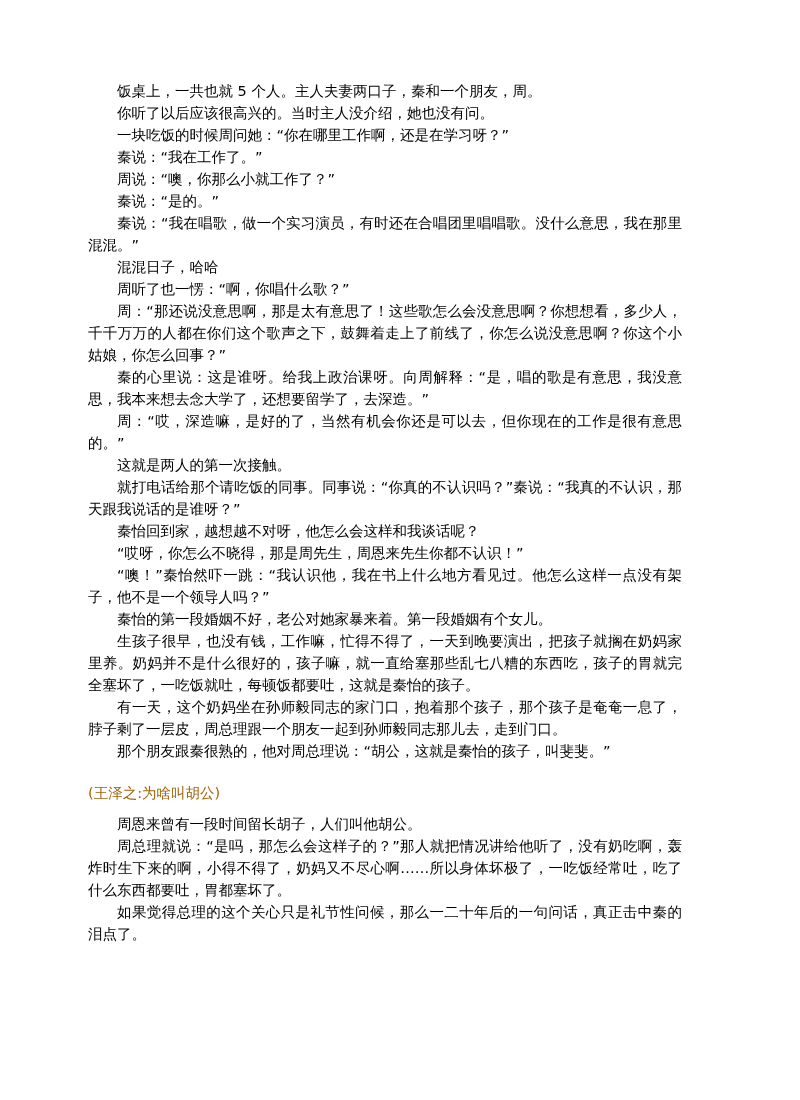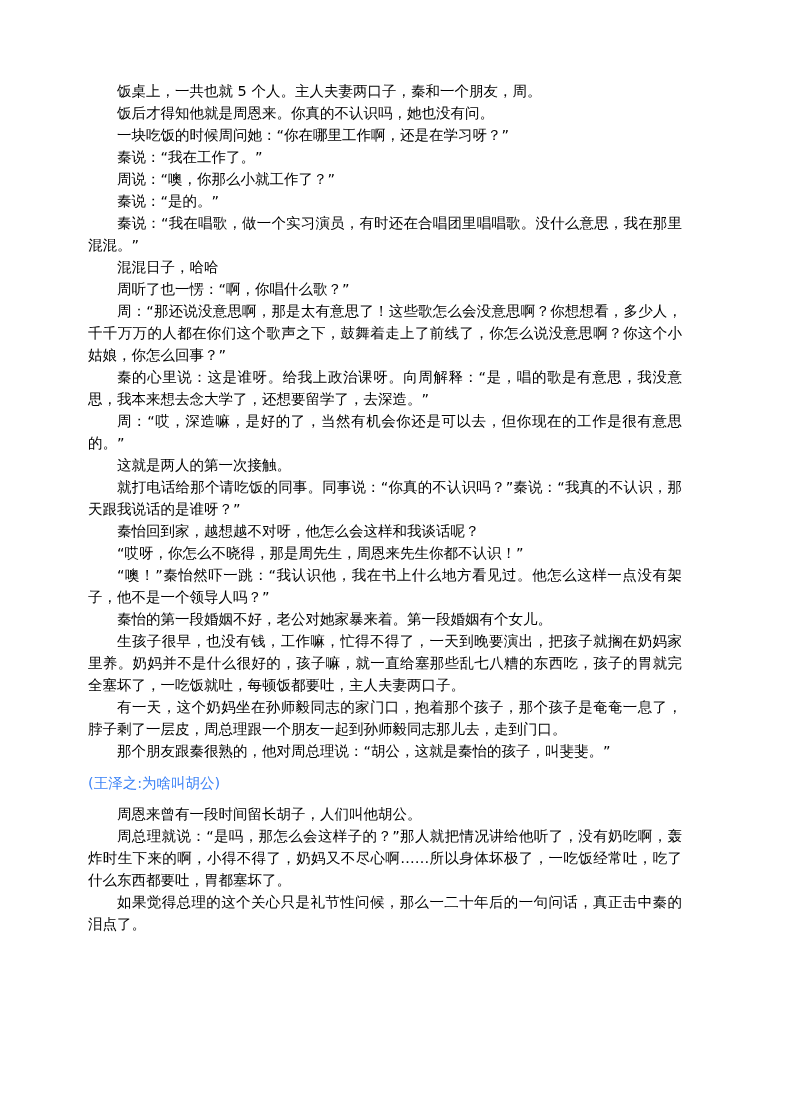--- a/index.html
+++ b/index.html
@@ -27,48 +27,48 @@
     letter-spacing: 0;
   }
   .doc-body p {
     margin: 0;
     padding: 0;
     text-indent: 2em;
     word-break: break-all;
   }
   .doc-body p.note {
     text-indent: 0;
-    color: #3b82f6;
-    margin: 10px 0 9px 0;
+    color: #a16207;
+    margin: 20px 0 9px 0;
   }
 </style>
 </head>
 <body>
 
 <div class="page">
   <div class="doc-body">
       <p class="normal">饭桌上，一共也就 5 个人。主人夫妻两口子，秦和一个朋友，周。</p>
-      <p class="normal">饭后才得知他就是周恩来。你真的不认识吗，她也没有问。</p>
+      <p class="normal">你听了以后应该很高兴的。当时主人没介绍，她也没有问。</p>
       <p class="normal">一块吃饭的时候周问她：“你在哪里工作啊，还是在学习呀？”</p>
       <p class="normal">秦说：“我在工作了。”</p>
       <p class="normal">周说：“噢，你那么小就工作了？”</p>
       <p class="normal">秦说：“是的。”</p>
       <p class="normal">秦说：“我在唱歌，做一个实习演员，有时还在合唱团里唱唱歌。没什么意思，我在那里混混。”</p>
       <p class="normal">混混日子，哈哈</p>
       <p class="normal">周听了也一愣：“啊，你唱什么歌？”</p>
       <p class="normal">周：“那还说没意思啊，那是太有意思了！这些歌怎么会没意思啊？你想想看，多少人，千千万万的人都在你们这个歌声之下，鼓舞着走上了前线了，你怎么说没意思啊？你这个小姑娘，你怎么回事？”</p>
       <p class="normal">秦的心里说：这是谁呀。给我上政治课呀。向周解释：“是，唱的歌是有意思，我没意思，我本来想去念大学了，还想要留学了，去深造。”</p>
       <p class="normal">周：“哎，深造嘛，是好的了，当然有机会你还是可以去，但你现在的工作是很有意思的。”</p>
       <p class="normal">这就是两人的第一次接触。</p>
       <p class="normal">就打电话给那个请吃饭的同事。同事说：“你真的不认识吗？”秦说：“我真的不认识，那天跟我说话的是谁呀？”</p>
       <p class="normal">秦怡回到家，越想越不对呀，他怎么会这样和我谈话呢？</p>
       <p class="normal">“哎呀，你怎么不晓得，那是周先生，周恩来先生你都不认识！”</p>
       <p class="normal">“噢！”秦怡然吓一跳：“我认识他，我在书上什么地方看见过。他怎么这样一点没有架子，他不是一个领导人吗？”</p>
       <p class="normal">秦怡的第一段婚姻不好，老公对她家暴来着。第一段婚姻有个女儿。</p>
-      <p class="normal">生孩子很早，也没有钱，工作嘛，忙得不得了，一天到晚要演出，把孩子就搁在奶妈家里养。奶妈并不是什么很好的，孩子嘛，就一直给塞那些乱七八糟的东西吃，孩子的胃就完全塞坏了，一吃饭就吐，每顿饭都要吐，主人夫妻两口子。</p>
+      <p class="normal">生孩子很早，也没有钱，工作嘛，忙得不得了，一天到晚要演出，把孩子就搁在奶妈家里养。奶妈并不是什么很好的，孩子嘛，就一直给塞那些乱七八糟的东西吃，孩子的胃就完全塞坏了，一吃饭就吐，每顿饭都要吐，这就是秦怡的孩子。</p>
       <p class="normal">有一天，这个奶妈坐在孙师毅同志的家门口，抱着那个孩子，那个孩子是奄奄一息了，脖子剩了一层皮，周总理跟一个朋友一起到孙师毅同志那儿去，走到门口。</p>
       <p class="normal">那个朋友跟秦很熟的，他对周总理说：“胡公，这就是秦怡的孩子，叫斐斐。”</p>
       <p class="note">(王泽之:为啥叫胡公)</p>
       <p class="normal">周恩来曾有一段时间留长胡子，人们叫他胡公。</p>
       <p class="normal">周总理就说：“是吗，那怎么会这样子的？”那人就把情况讲给他听了，没有奶吃啊，轰炸时生下来的啊，小得不得了，奶妈又不尽心啊……所以身体坏极了，一吃饭经常吐，吃了什么东西都要吐，胃都塞坏了。</p>
       <p class="normal">如果觉得总理的这个关心只是礼节性问候，那么一二十年后的一句问话，真正击中秦的泪点了。</p>
     </div>
 </div>
 
 </body></html>

